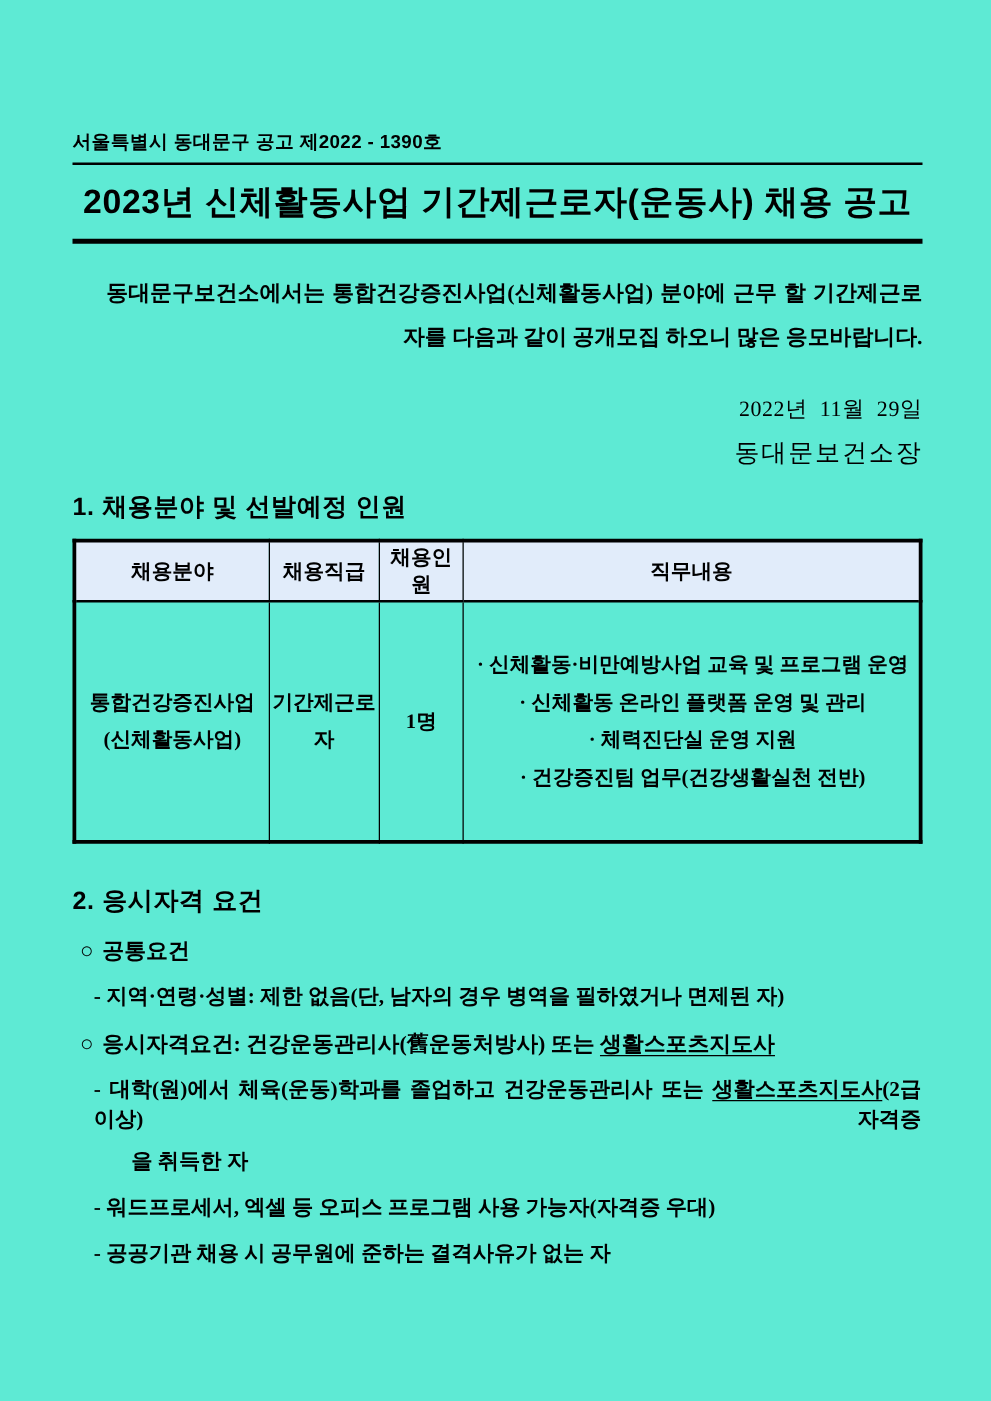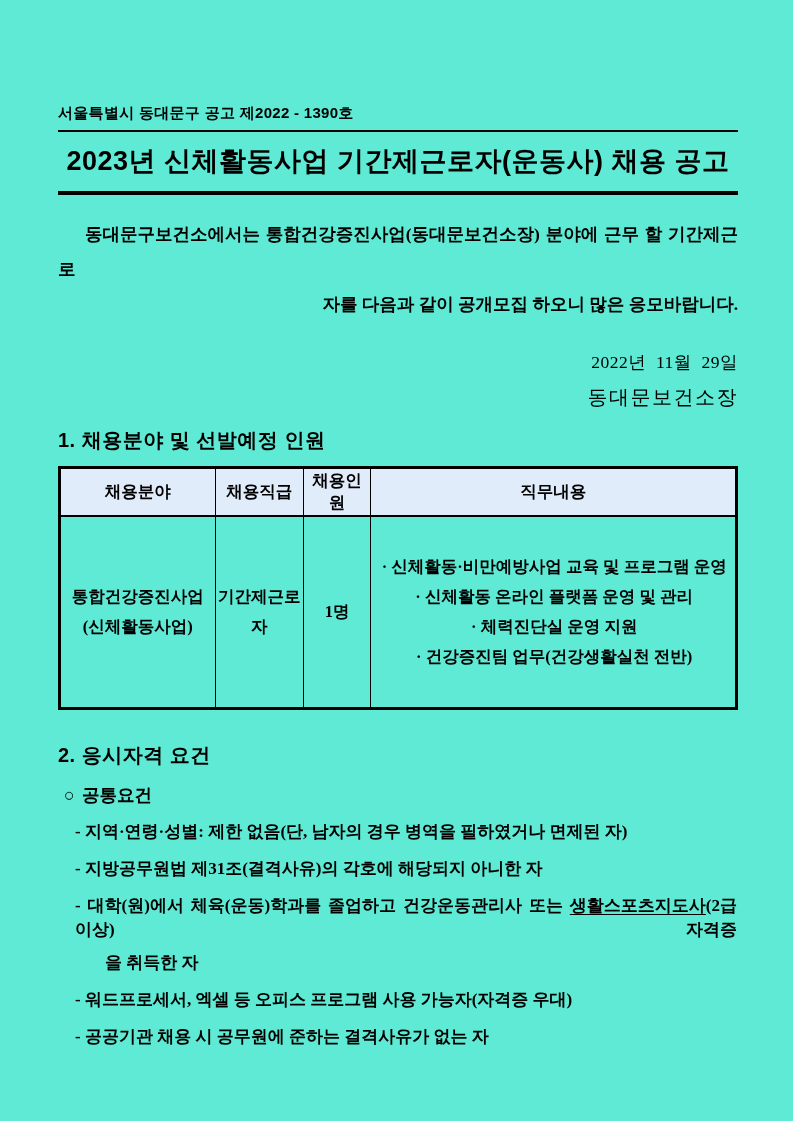--- a/index.html
+++ b/index.html
@@ -63,21 +63,21 @@
 </head>
 <body>
 
 <div class="page">
 
   <div class="notice-number">서울특별시 동대문구 공고 제2022 - 1390호</div>
 
   <div class="title-block">2023년 신체활동사업 기간제근로자(운동사) 채용 공고</div>
 
   <div class="intro">
-    <div class="intro-line line1">동대문구보건소에서는 통합건강증진사업(동대문보건소장) 분야에 근무 할 기간제근로</div>
+    <div class="intro-line line1">동대문구보건소에서는 통합건강증진사업(신체활동사업) 분야에 근무 할 기간제근로</div>
     <div class="intro-line">자를 다음과 같이 공개모집 하오니 많은 응모바랍니다.</div>
   </div>
 
   <div class="date-line">2022년  11월  29일</div>
   <div class="issuer-line">동대문보건소장</div>
 
   <div class="section-heading s1">1. 채용분야 및 선발예정 인원</div>
 
   <table class="recruit-table">
     <colgroup>
@@ -111,22 +111,24 @@
       </tr>
     </tbody>
   </table>
 
   <div class="section-heading s2">2. 응시자격 요건</div>
 
   <div class="req-group-head">
     <span class="circle">○</span><span>공통요건</span>
   </div>
   <div class="req-item">- 지역·연령·성별: 제한 없음(단, 남자의 경우 병역을 필하였거나 면제된 자)</div>
-  <div class="req-item">- 지방공무원법 제31조(결격사유)의 각호에 해당되지 아니한 자</div>
 
+  <div class="req-group-head">
+    <span class="circle">○</span><span>응시자격요건: 건강운동관리사(舊운동처방사) 또는 </span><span class="underline">생활스포츠지도사</span>
+  </div>
   <div class="req-item wrap-first">
     <span>- 대학(원)에서 체육(운동)학과를 졸업하고 건강운동관리사 또는 </span><span class="underline">생활스포츠지도사</span><span>(2급 이상) 자격증</span>
   </div>
   <div class="req-item wrap-indent">을 취득한 자</div>
   <div class="req-item">- 워드프로세서, 엑셀 등 오피스 프로그램 사용 가능자(자격증 우대)</div>
   <div class="req-item">- 공공기관 채용 시 공무원에 준하는 결격사유가 없는 자</div>
 
 </div>
 
 </body></html>

